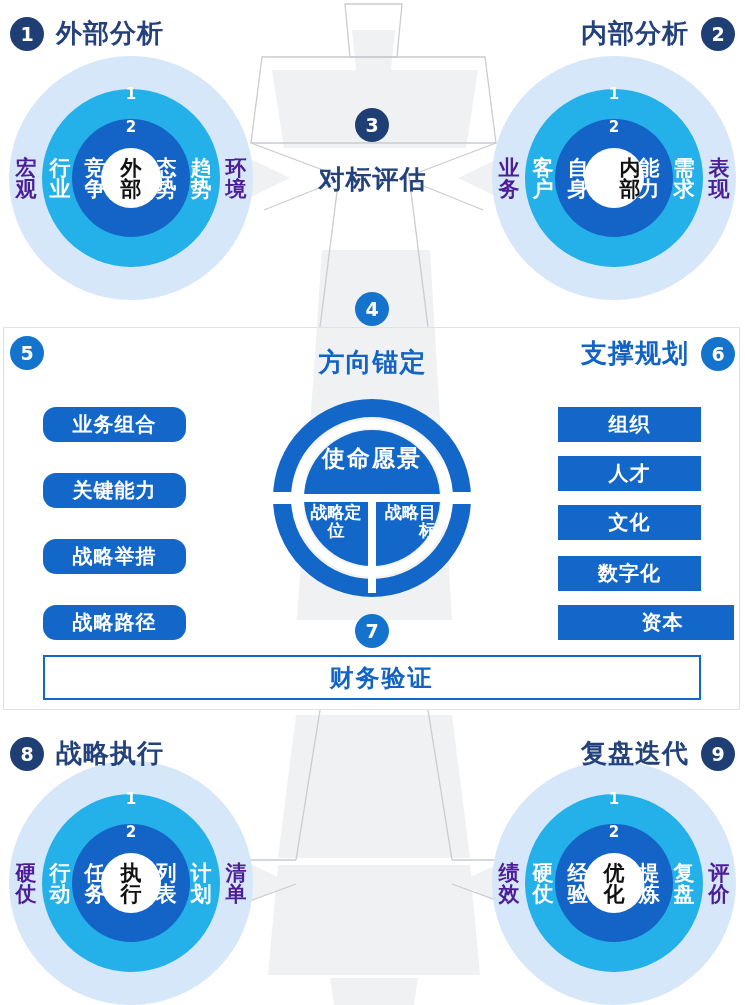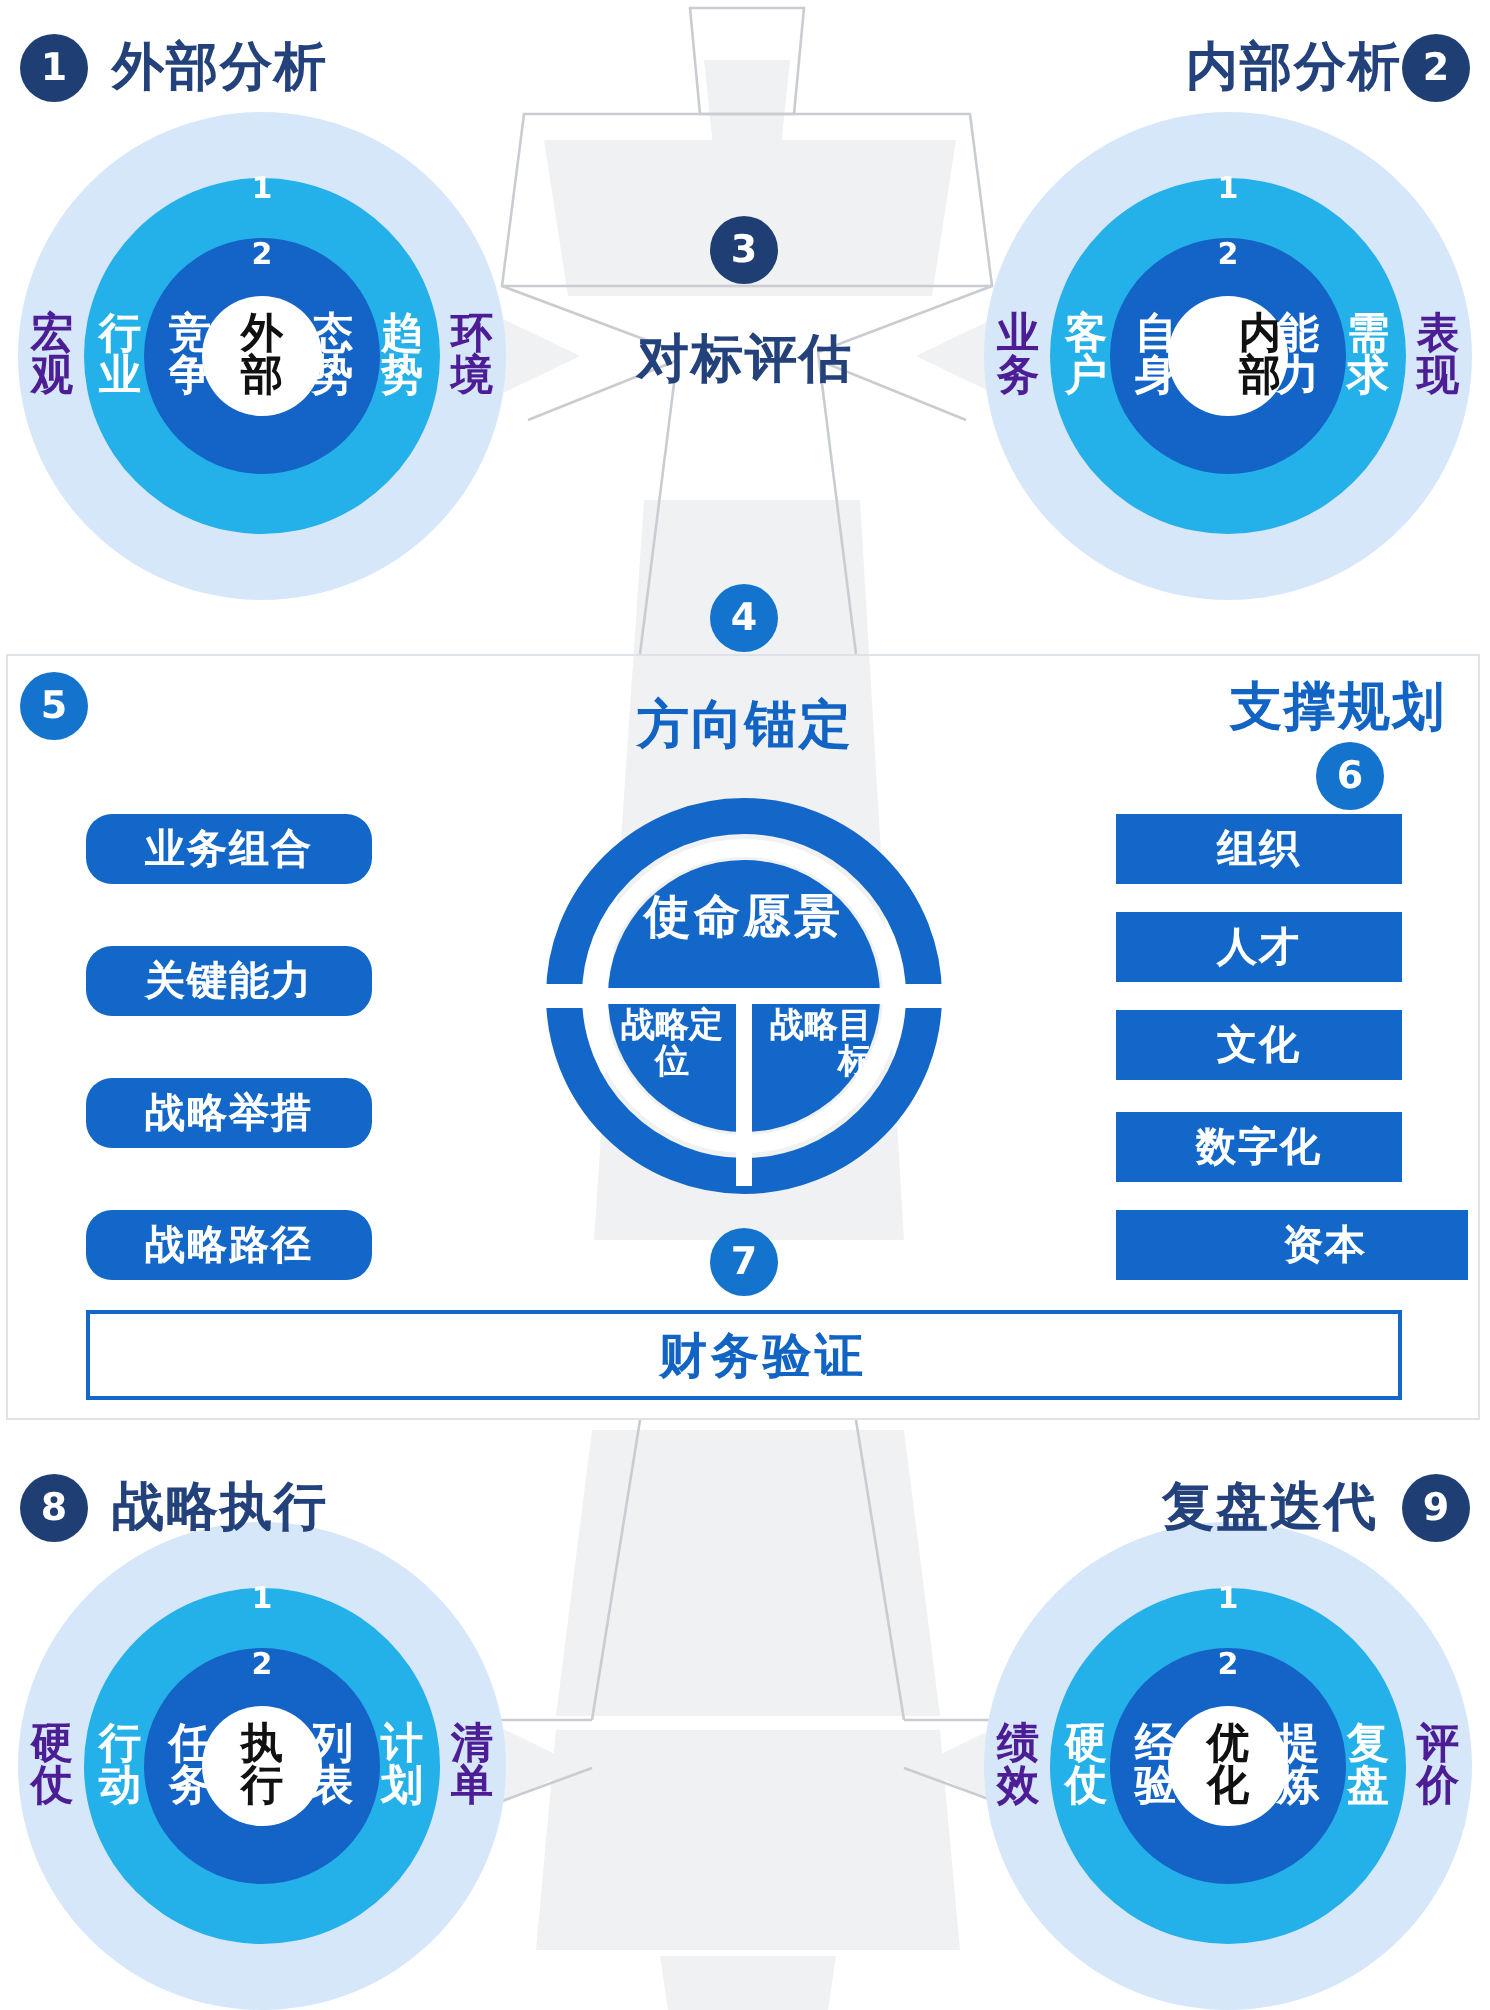--- a/index.html
+++ b/index.html
@@ -302,21 +302,21 @@
       <div class="tw white" style="left:37px;">行业</div>
       <div class="tw white" style="left:72px;">竞争</div>
       <div class="tw core" style="left:108px;">外部</div>
       <div class="tw white" style="left:143px;">态势</div>
       <div class="tw white" style="left:178px;">趋势</div>
       <div class="tw dark" style="left:213px;">环境</div>
     </div>
   </div>
 
   <div class="sec-head" style="right:10px; top:16px;">
-    <div class="sec-title navy" style="">内部分析</div>
+    <div class="sec-title navy" style="margin-right:12px;">内部分析</div>
     <div class="badge navy">2</div>
   </div>
 
   <div class="target" style="left:492px; top:56px;">
     <div class="ring r1"></div>
     <div class="ring r2"></div>
     <div class="ring r3"></div>
     <div class="ring r4"></div>
     <div class="ring-num n1">1</div>
     <div class="ring-num n2">2</div>
@@ -361,21 +361,21 @@
 
   <div class="sec-head" style="left:10px; top:336px;">
     <div class="badge blue">5</div>
   </div>
 
   <div class="pill left" style="top:407px;">业务组合</div>
   <div class="pill left" style="top:473px;">关键能力</div>
   <div class="pill left" style="top:539px;">战略举措</div>
   <div class="pill left" style="top:605px;">战略路径</div>
 
-  <div class="sec-head" style="right:10px; top:336px;flex-direction:column;">
+  <div class="sec-head" style="right:10px; top:336px;">
     <div class="sec-title blue" style="margin-right:12px;">支撑规划</div>
     <div class="badge blue">6</div>
   </div>
 
   <div class="pill right" style="top:407px;">组织</div>
   <div class="pill right" style="top:456px;">人才</div>
   <div class="pill right" style="top:505px;">文化</div>
   <div class="pill right" style="top:556px;">数字化</div>
   <div class="pill right" style="top:605px;padding-left:33px;">资本</div>
 

